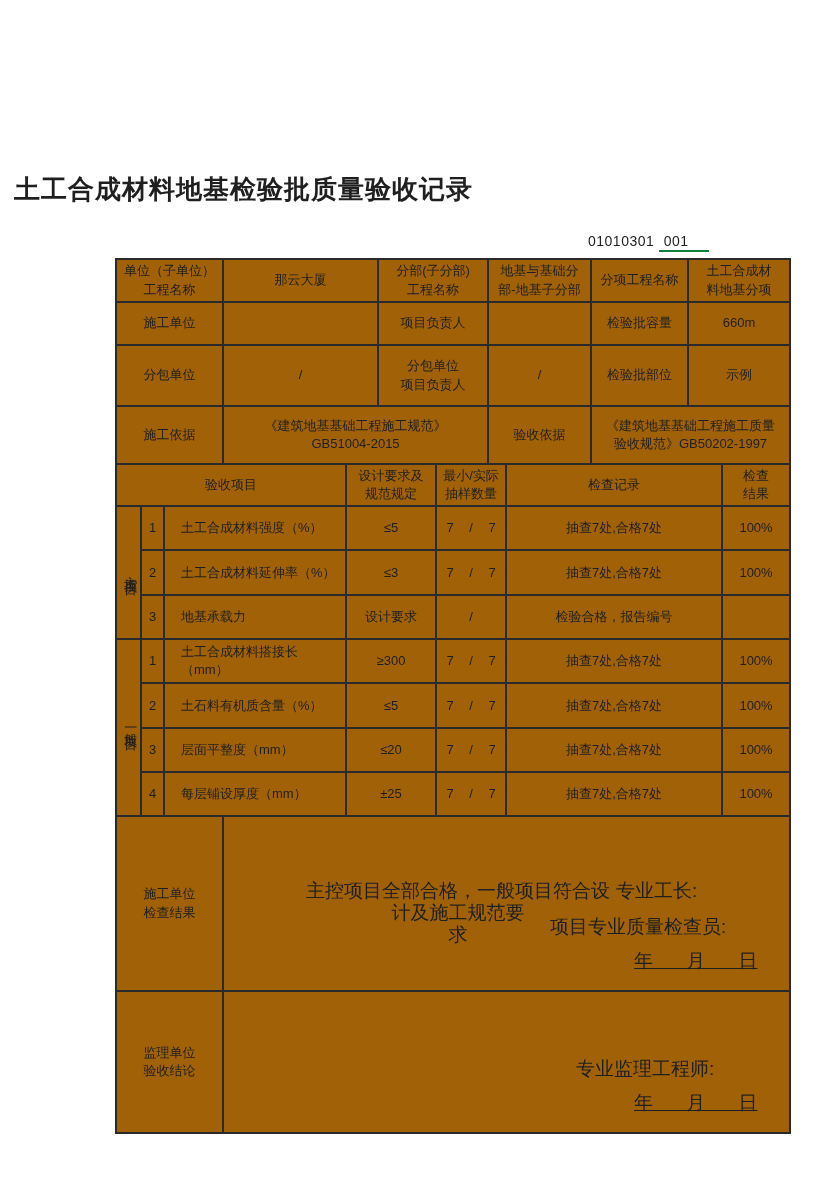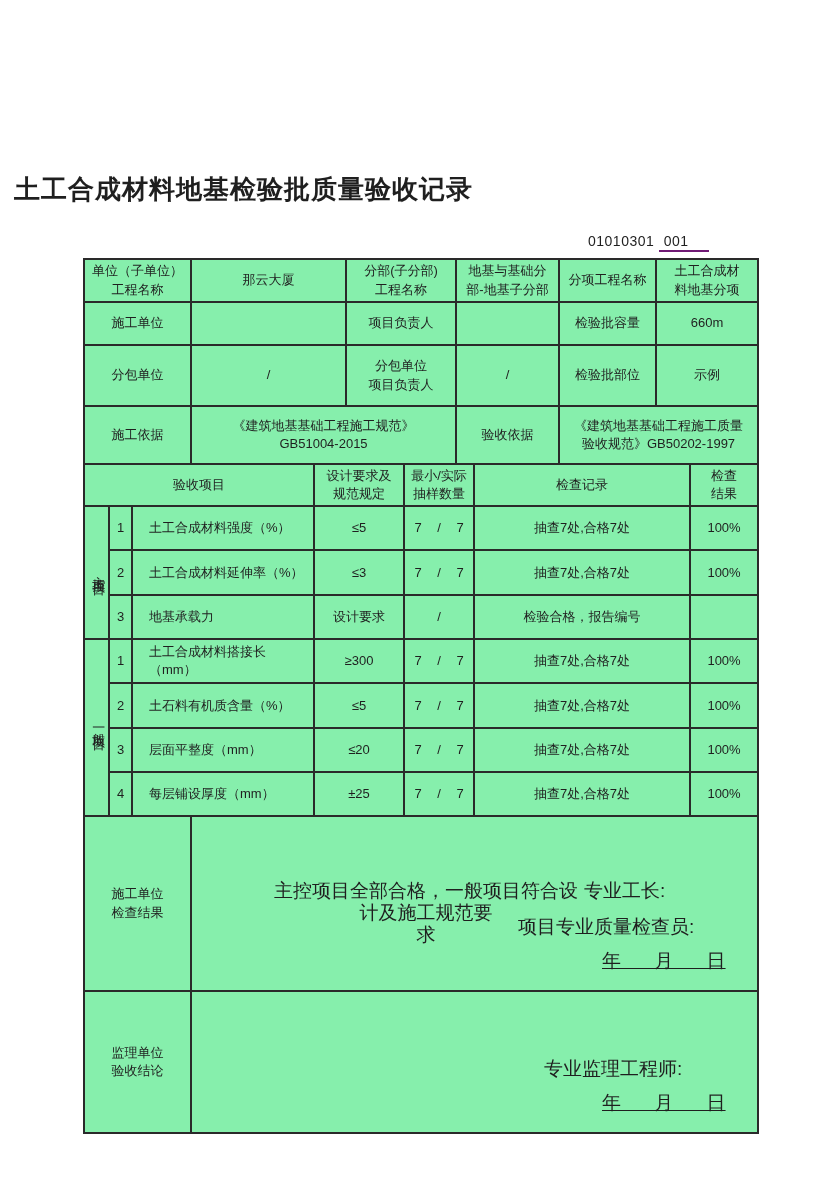--- a/index.html
+++ b/index.html
@@ -15,28 +15,29 @@
     position:absolute;top:172px;left:14px;width:838px;
     text-align:left;font-size:26px;font-weight:700;letter-spacing:1px;
     white-space:pre-line;
   }
   .doc-code{
     position:absolute;top:233px;left:588px;
     font-size:14px;letter-spacing:0.5px;
   }
   .doc-code .suffix{
     display:inline-block;
-    border-bottom:2px solid #701a75;
+    border-bottom:2px solid #15803d;
     padding:0 20px 1px 5px;
     text-align:center;
   }
   .form{position:absolute;left:83px;top:258px;width:674px;}
   table{
     width:674px;border-collapse:collapse;table-layout:fixed;
-    background:#86efac;
+    background:#a16207;
+    margin-left:32px;
   }
   table + table{margin-top:-2px;}
   td{
     border:2px solid #2a2a2a;
     font-size:13px;line-height:1.4;
     text-align:center;vertical-align:middle;
     padding:2px 4px;
     white-space:pre-line;
     overflow:hidden;
   }

